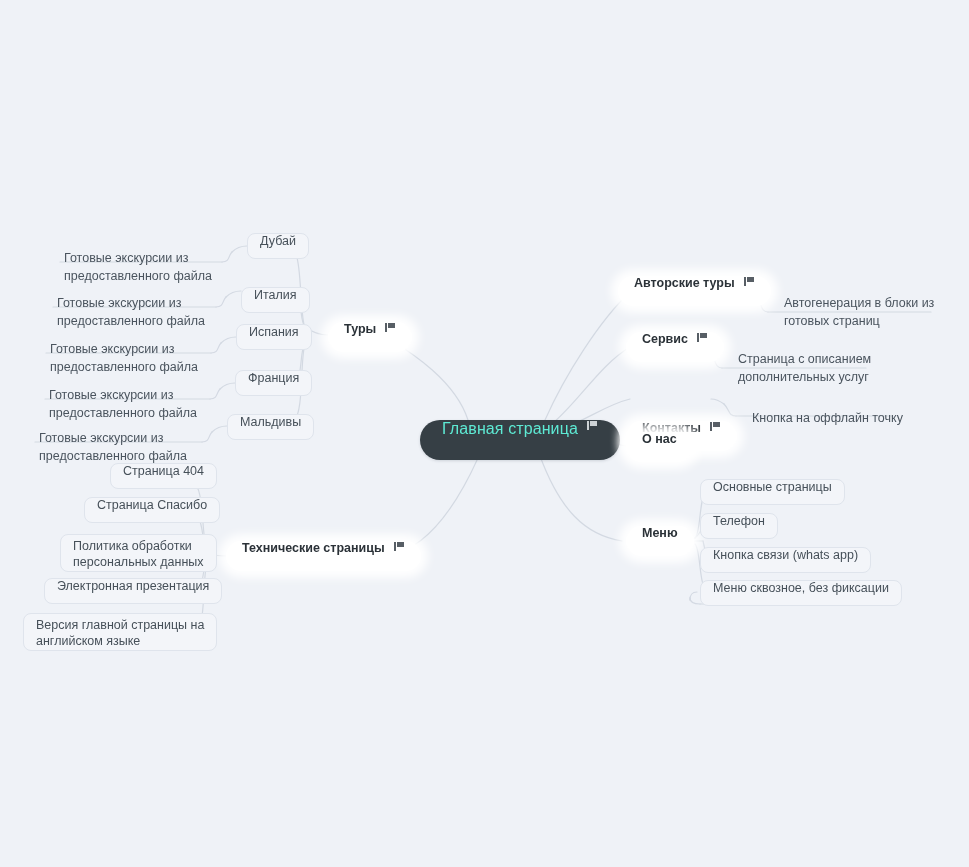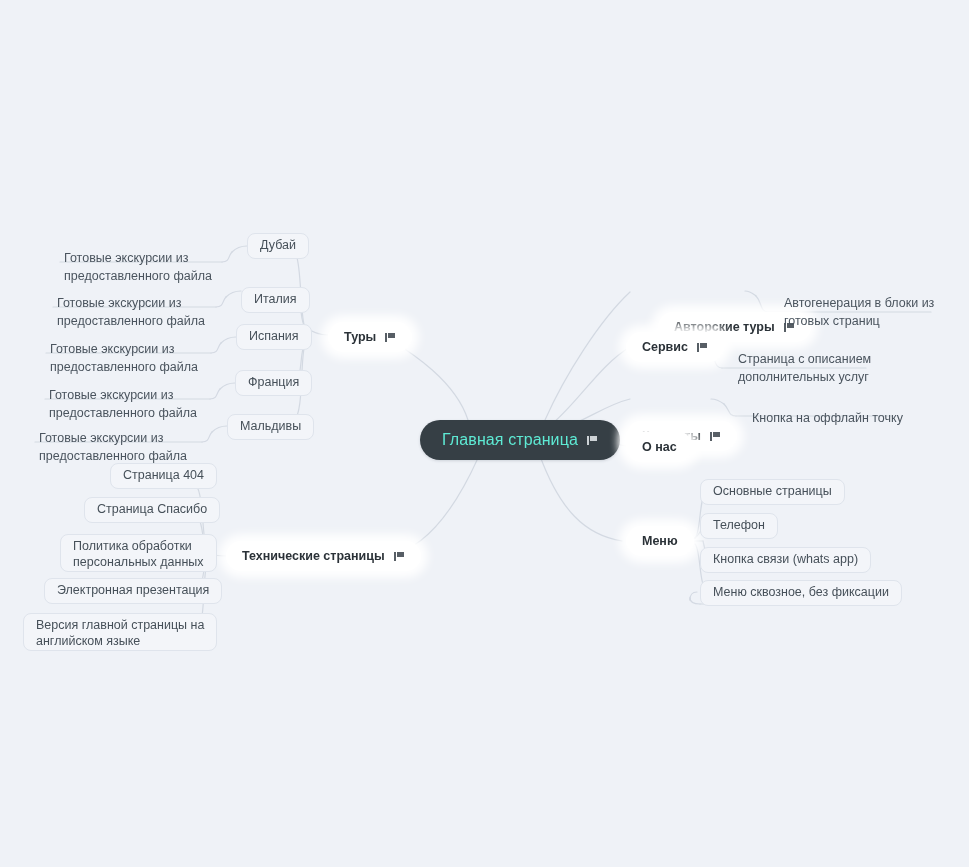--- a/index.html
+++ b/index.html
@@ -20,21 +20,20 @@
     left: 0;
     top: 0;
     width: 969px;
     height: 867px;
     pointer-events: none;
   }
   .node {
     position: absolute;
     box-sizing: border-box;
     display: flex;
-    align-items: center;
     white-space: pre;
   }
 
   
   .root {
     background: #363f45;
     color: #5eead4;
     border-radius: 22px;
     padding: 0 22px;
     height: 40px;
@@ -272,21 +271,21 @@
 персональных данных</span>
   </div>
   <div class="node boxed" style="left:44px; top:578px;">
     <span>Электронная презентация</span>
   </div>
   <div class="node boxed two-line" style="left:23px; top:613px;">
     <span style="white-space:pre-line;">Версия главной страницы на
 английском языке</span>
   </div>
 
-  <div class="node branch" style="left:658px; top:276px;margin-top:36px;">
+  <div class="node branch" style="left:618px; top:276px;">
     <span>Авторские туры</span>
     <span class="icon-note"></span>
   </div>
   <div class="leaf" style="position:absolute; left:778px; top:276px; width:180px;">
     <span>Автогенерация в блоки из
 готовых страниц</span>
   </div>
 
   <div class="node branch" style="left:626px; top:332px;">
     <span>Сервис</span>

